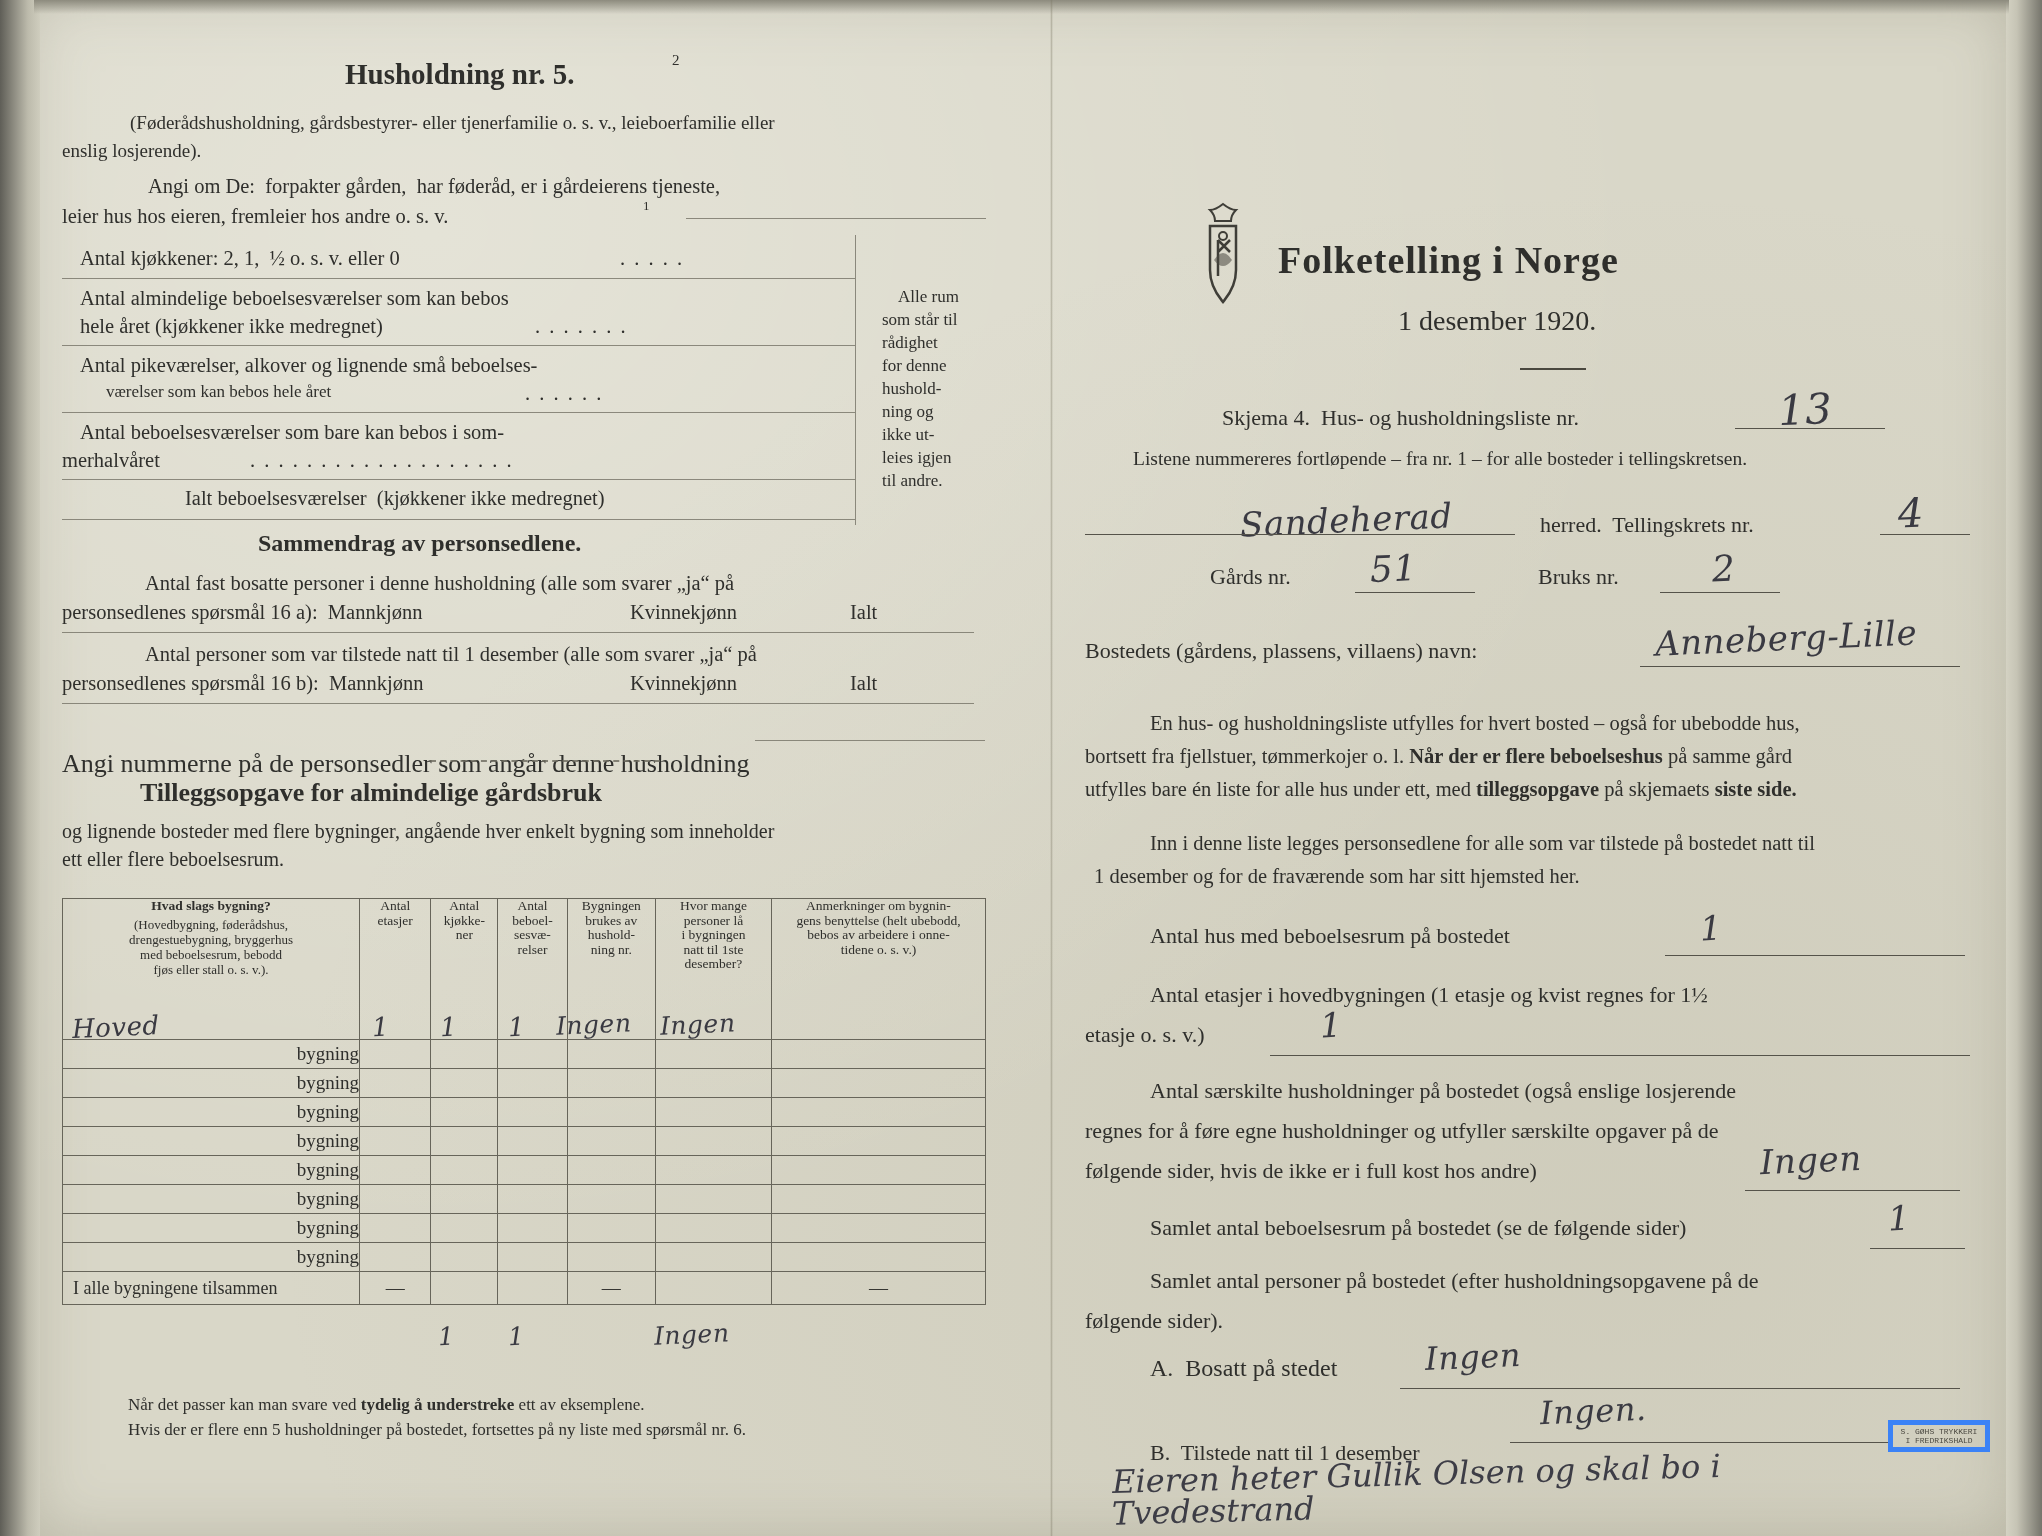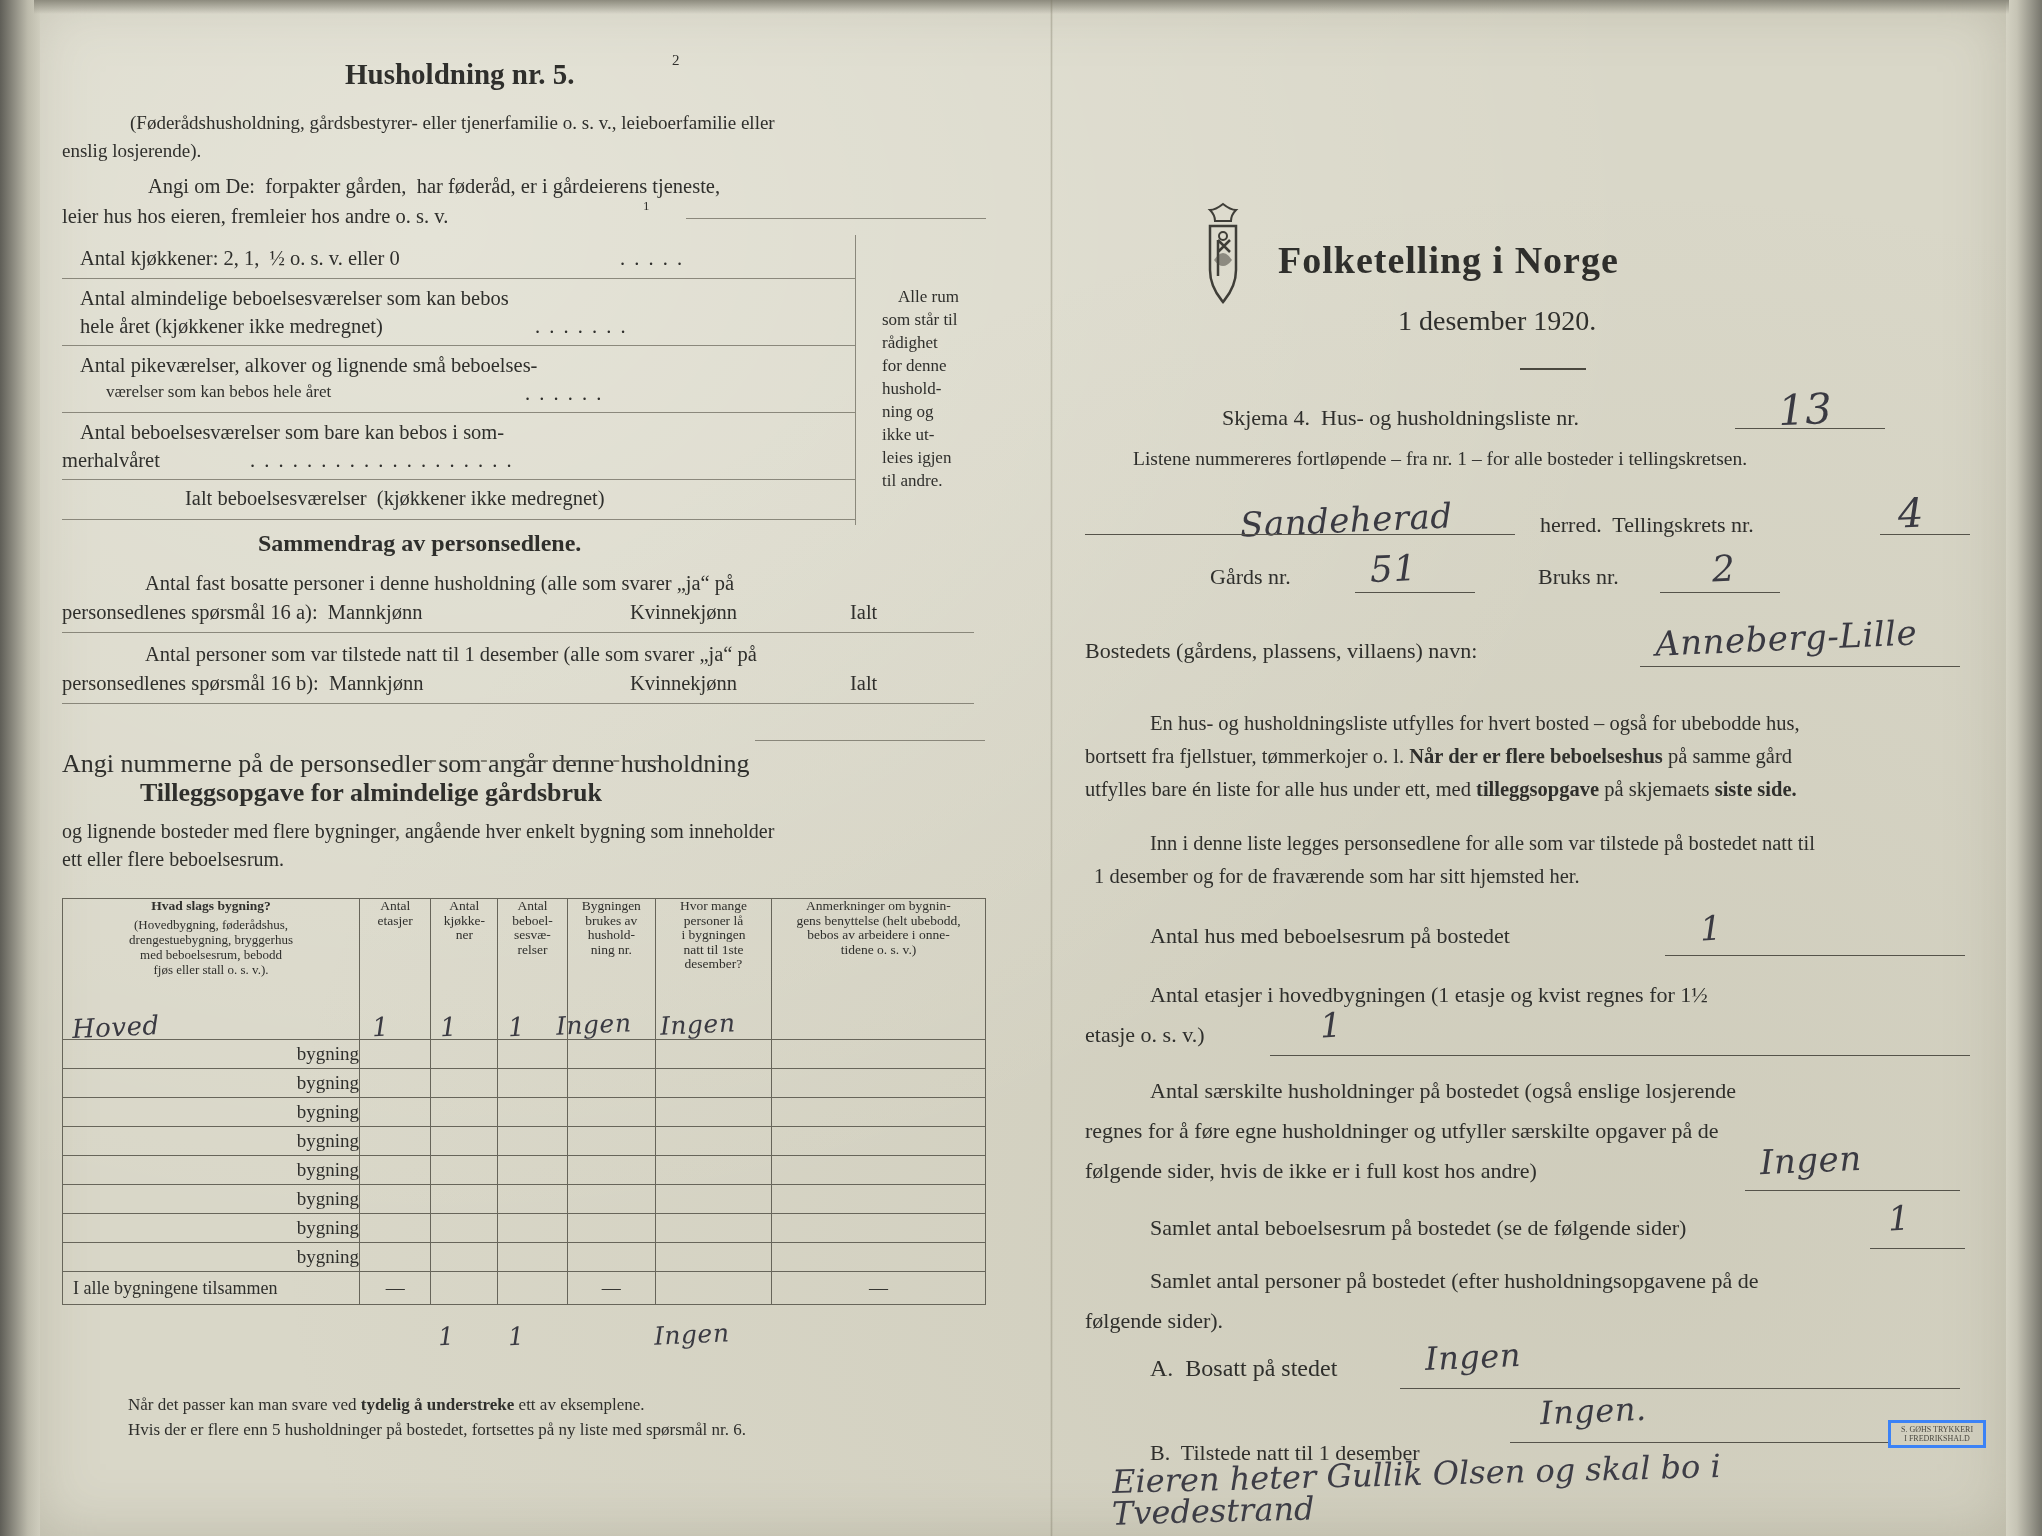--- a/index.html
+++ b/index.html
@@ -37,22 +37,22 @@
   table.bt td,table.bt th{border:1px solid #67655a;padding:0;color:#2f2f2c;}
   .hdr{font-size:13.5px;line-height:14.5px;text-align:center;vertical-align:top;padding:3px 2px;font-family:"Liberation Serif",serif;}
   .hdr .b{font-weight:bold;}
   .rowlbl{text-align:right;padding-right:10px;font-size:19px;font-family:"Liberation Serif",serif;}
   .cell{height:28px;}
 
   .crest{position:absolute;}
   .dashline{position:absolute;border-top:2px dashed #6d6b5f;opacity:.8;}
   .sep{position:absolute;height:2px;background:#4a483f;}
   .seg{position:absolute;height:1px;background:#55534a;}
-  .stamp{position:absolute;border:3px solid #3b82f6;color:#4a4840;font-size:8px;line-height:9px;
-         text-align:center;padding:2px 3px;font-family:Liberation Serif, serif;}
+  .stamp{position:absolute;border:5px solid #3b82f6;color:#4a4840;font-size:8px;line-height:9px;
+         text-align:center;padding:2px 3px;font-family:Liberation Mono, monospace;}
 </style>
 </head>
 <body>
 
 <div class="page">
   <div class="sheet"></div>
   <div class="edge-l"></div>
   <div class="edge-r"></div>
   <div class="topstrip"></div>
   <div class="fold"></div>

